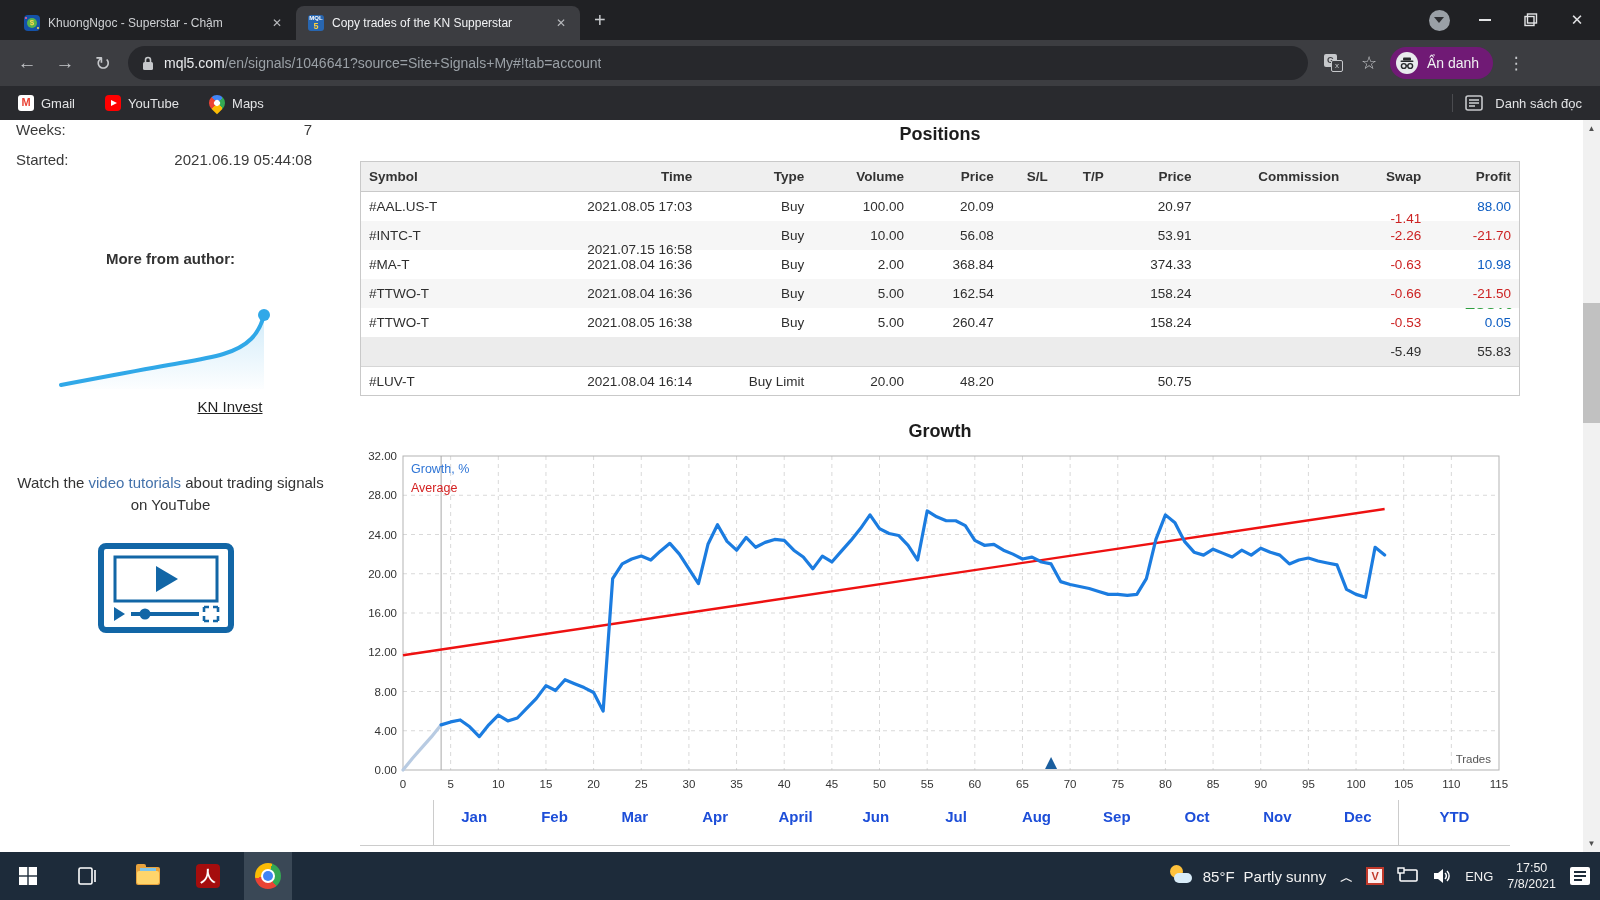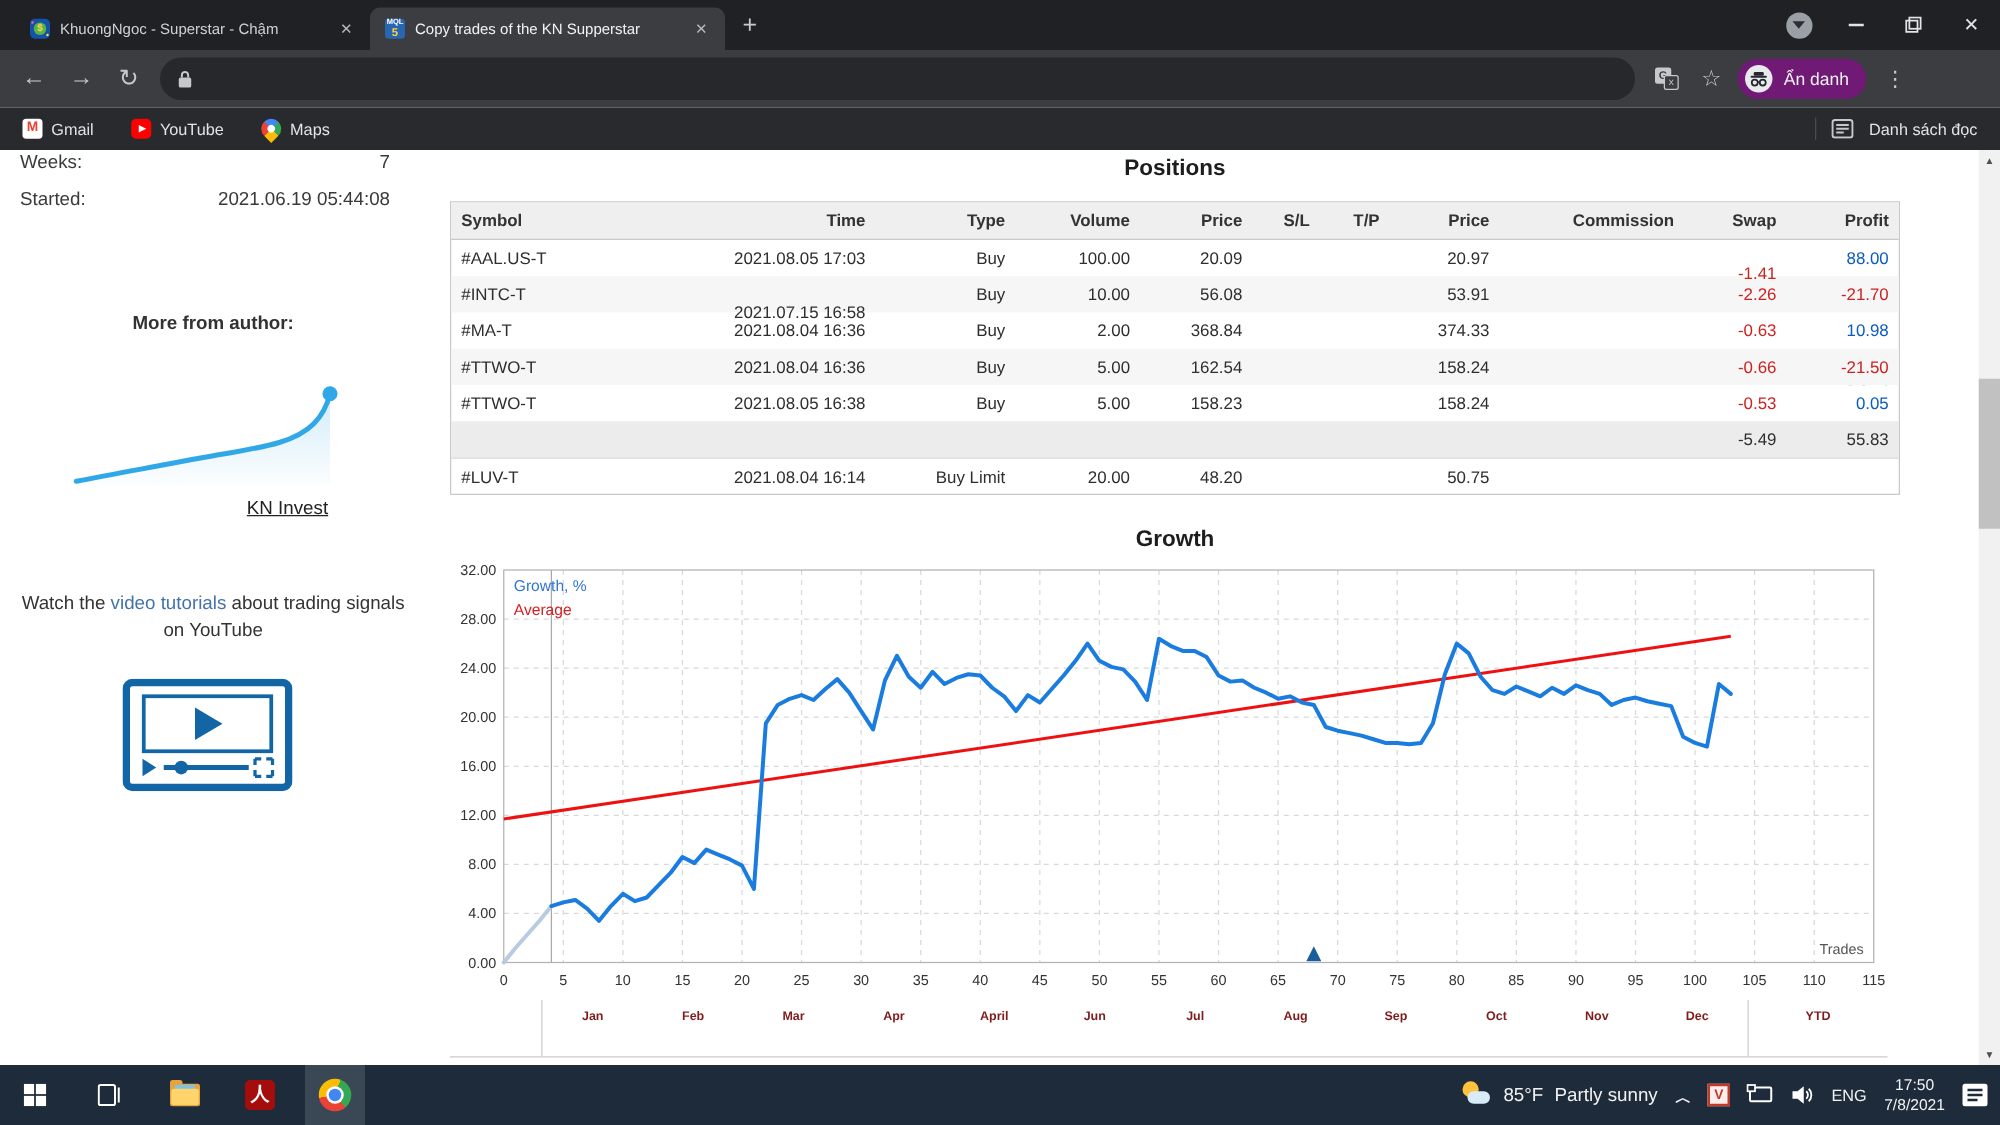--- a/index.html
+++ b/index.html
@@ -81,21 +81,21 @@
   .trow.alt { background:#f6f6f6; }
   .trow.total { background:#ececec; }
   .trow.pending { border-top:1px solid #d6d6d6; }
   .tcell { padding:0 8px; text-align:right; white-space:nowrap; overflow:hidden; }
   .tcell.c0 { text-align:left; }
   .tcell.neg { color:#cc2222; }
   .tcell.pos { color:#0b5cc2; }
 
   #growth-chart { left:360px; top:330px; }
   #months-band { left:360px; top:680px; width:1150px; height:46px; border-bottom:1px solid #ccc; display:flex; }
-  .mcell { flex:1; text-align:center; padding-top:8px; font-size:10px; font-weight:bold; color:#7f1d1d; }
+  .mcell { flex:1; text-align:center; padding-top:8px; font-size:15px; font-weight:bold; color:#1d4ed8; }
   .mcell.spacer { flex:none; width:73px; }
   .mcell.first { border-left:1px solid #ccc; }
   .mcell.ytd { flex:none; width:112px; border-left:1px solid #ccc; }
 
   
   #scrollbar { left:1583px; top:120px; width:17px; height:732px; background:#f1f1f1; }
   .sb-arrow { position:absolute; left:0; width:17px; height:17px; color:#505050; font-size:8px; text-align:center; line-height:17px; }
   #sb-thumb { position:absolute; left:0; top:183px; width:17px; height:120px; background:#c1c1c1; }
 
   
@@ -173,20 +173,21 @@
 
   <div id="toolbar" class="abs">
     <span class="navbtn" style="margin-left:8px">←</span>
     <span class="navbtn">→</span>
     <span class="navbtn">↻</span>
     <div id="urlbar">
       <svg class="lock-svg" width="12" height="15" viewBox="0 0 12 15">
         <rect x="1" y="6" width="10" height="8" rx="1.5" fill="#c6c8cb"></rect>
         <path d="M3.5 6 V4 a2.5 2.5 0 0 1 5 0 V6" fill="none" stroke="#c6c8cb" stroke-width="1.6"></path>
       </svg>
+      <span id="url-text"><span class="domain">mql5.com</span><span class="path">/en/signals/1046641?source=Site+Signals+My#!tab=account</span></span>
     </div>
     <div id="toolbar-right">
       <span id="translate-icon">
           <span class="g1">G</span>
           <span class="g2">x</span>
         </span>
       <span id="star-icon">☆</span>
       <div id="incognito-pill">
         <svg width="24" height="24" viewBox="0 0 24 24">
           <circle cx="12" cy="12" r="11" fill="#e8eaed"></circle>
@@ -329,21 +330,21 @@
           <div class="tcell c7" style="width: 88px;">158.24</div>
           <div class="tcell c8" style="width: 148px;"></div>
           <div class="tcell c9 neg" style="width: 82px;">-0.66</div>
           <div class="tcell c10 neg" style="width: 90px;">-21.50</div>
         </div>
         <div class="trow ">
           <div class="tcell c0" style="width: 170px;">#TTWO-T</div>
           <div class="tcell c1" style="width: 170px;">2021.08.05 16:38</div>
           <div class="tcell c2" style="width: 112px;">Buy</div>
           <div class="tcell c3" style="width: 100px;">5.00</div>
-          <div class="tcell c4" style="width: 90px;">158.23</div>
+          <div class="tcell c4" style="width: 90px;">260.47</div>
           <div class="tcell c5" style="width: 54px;"></div>
           <div class="tcell c6" style="width: 56px;"></div>
           <div class="tcell c7" style="width: 88px;">158.24</div>
           <div class="tcell c8" style="width: 148px;"></div>
           <div class="tcell c9 neg" style="width: 82px;">-0.53</div>
           <div class="tcell c10 pos" style="width: 90px;">0.05</div>
         </div>
         <div class="trow total">
           <div class="tcell c0" style="width: 170px;"></div>
           <div class="tcell c1" style="width: 170px;"></div>

